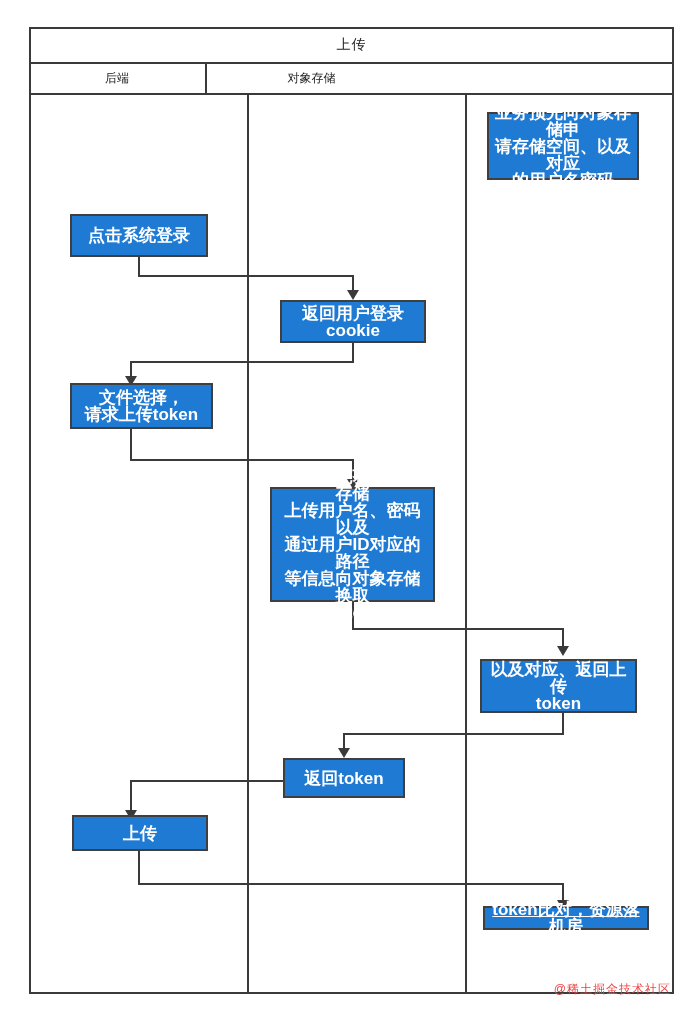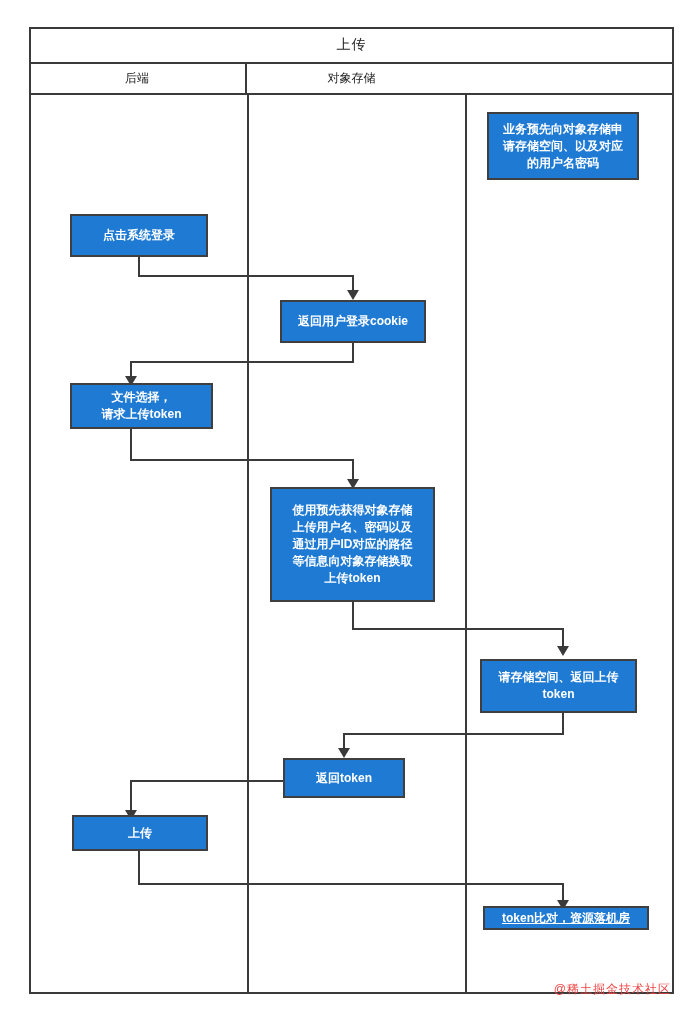--- a/index.html
+++ b/index.html
@@ -65,42 +65,42 @@
   }
   .lane-head {
     box-sizing: border-box;
     display: flex;
     align-items: center;
     justify-content: center;
     font-size: 12px;
     color: #222;
   }
   .lane-head.l0 { width: 218px; border-right: 2px solid #3a3a3a; }
-  .lane-head.l1 { width: 218px; border-right: 2px solid #3a3a3a; }
+  .lane-head.l1 { width: 178px; border-right: 2px solid #3a3a3a; }
   .lane-head.l2 { width: 209px; }
 
   
   .lane-sep {
     position: absolute;
     top: 95px;
     width: 2px;
     height: 899px;
     background: #3a3a3a;
   }
   .lane-sep.s1 { left: 241px; }
   .lane-sep.s2 { left: 459px; }
 
   
   .node {
     position: absolute;
     box-sizing: border-box;
     background: #1f7ad4;
     border: 2px solid #3f3f3f;
     color: #ffffff;
-    font-size: 12px;
+    font-size: 17px;
     font-weight: bold;
     line-height: 17px;
     display: flex;
     align-items: center;
     justify-content: center;
     text-align: center;
     padding: 8px 6px;
     white-space: pre-line;
     z-index: 3;
   }
@@ -196,21 +196,21 @@
 
   <div class="node" style="left:64px; top:383px; width:143px; height:46px;">文件选择，
 请求上传token</div>
 
   <div class="node" style="left:264px; top:487px; width:165px; height:115px;">使用预先获得对象存储
 上传用户名、密码以及
 通过用户ID对应的路径
 等信息向对象存储换取
 上传token</div>
 
-  <div class="node" style="left:474px; top:659px; width:157px; height:54px;">请存储空间、返回上传
+  <div class="node" style="left:474px; top:659px; width:157px; height:54px;">以及对应、返回上传
 token</div>
 
   <div class="node" style="left:277px; top:758px; width:122px; height:40px;">返回token</div>
 
   <div class="node" style="left:66px; top:815px; width:136px; height:36px;">上传</div>
 
   <div class="node" style="left:477px; top:906px; width:166px; height:24px;text-decoration:underline;">token比对，资源落机房</div>
 
   <div class="watermark">@稀土掘金技术社区</div>
 

